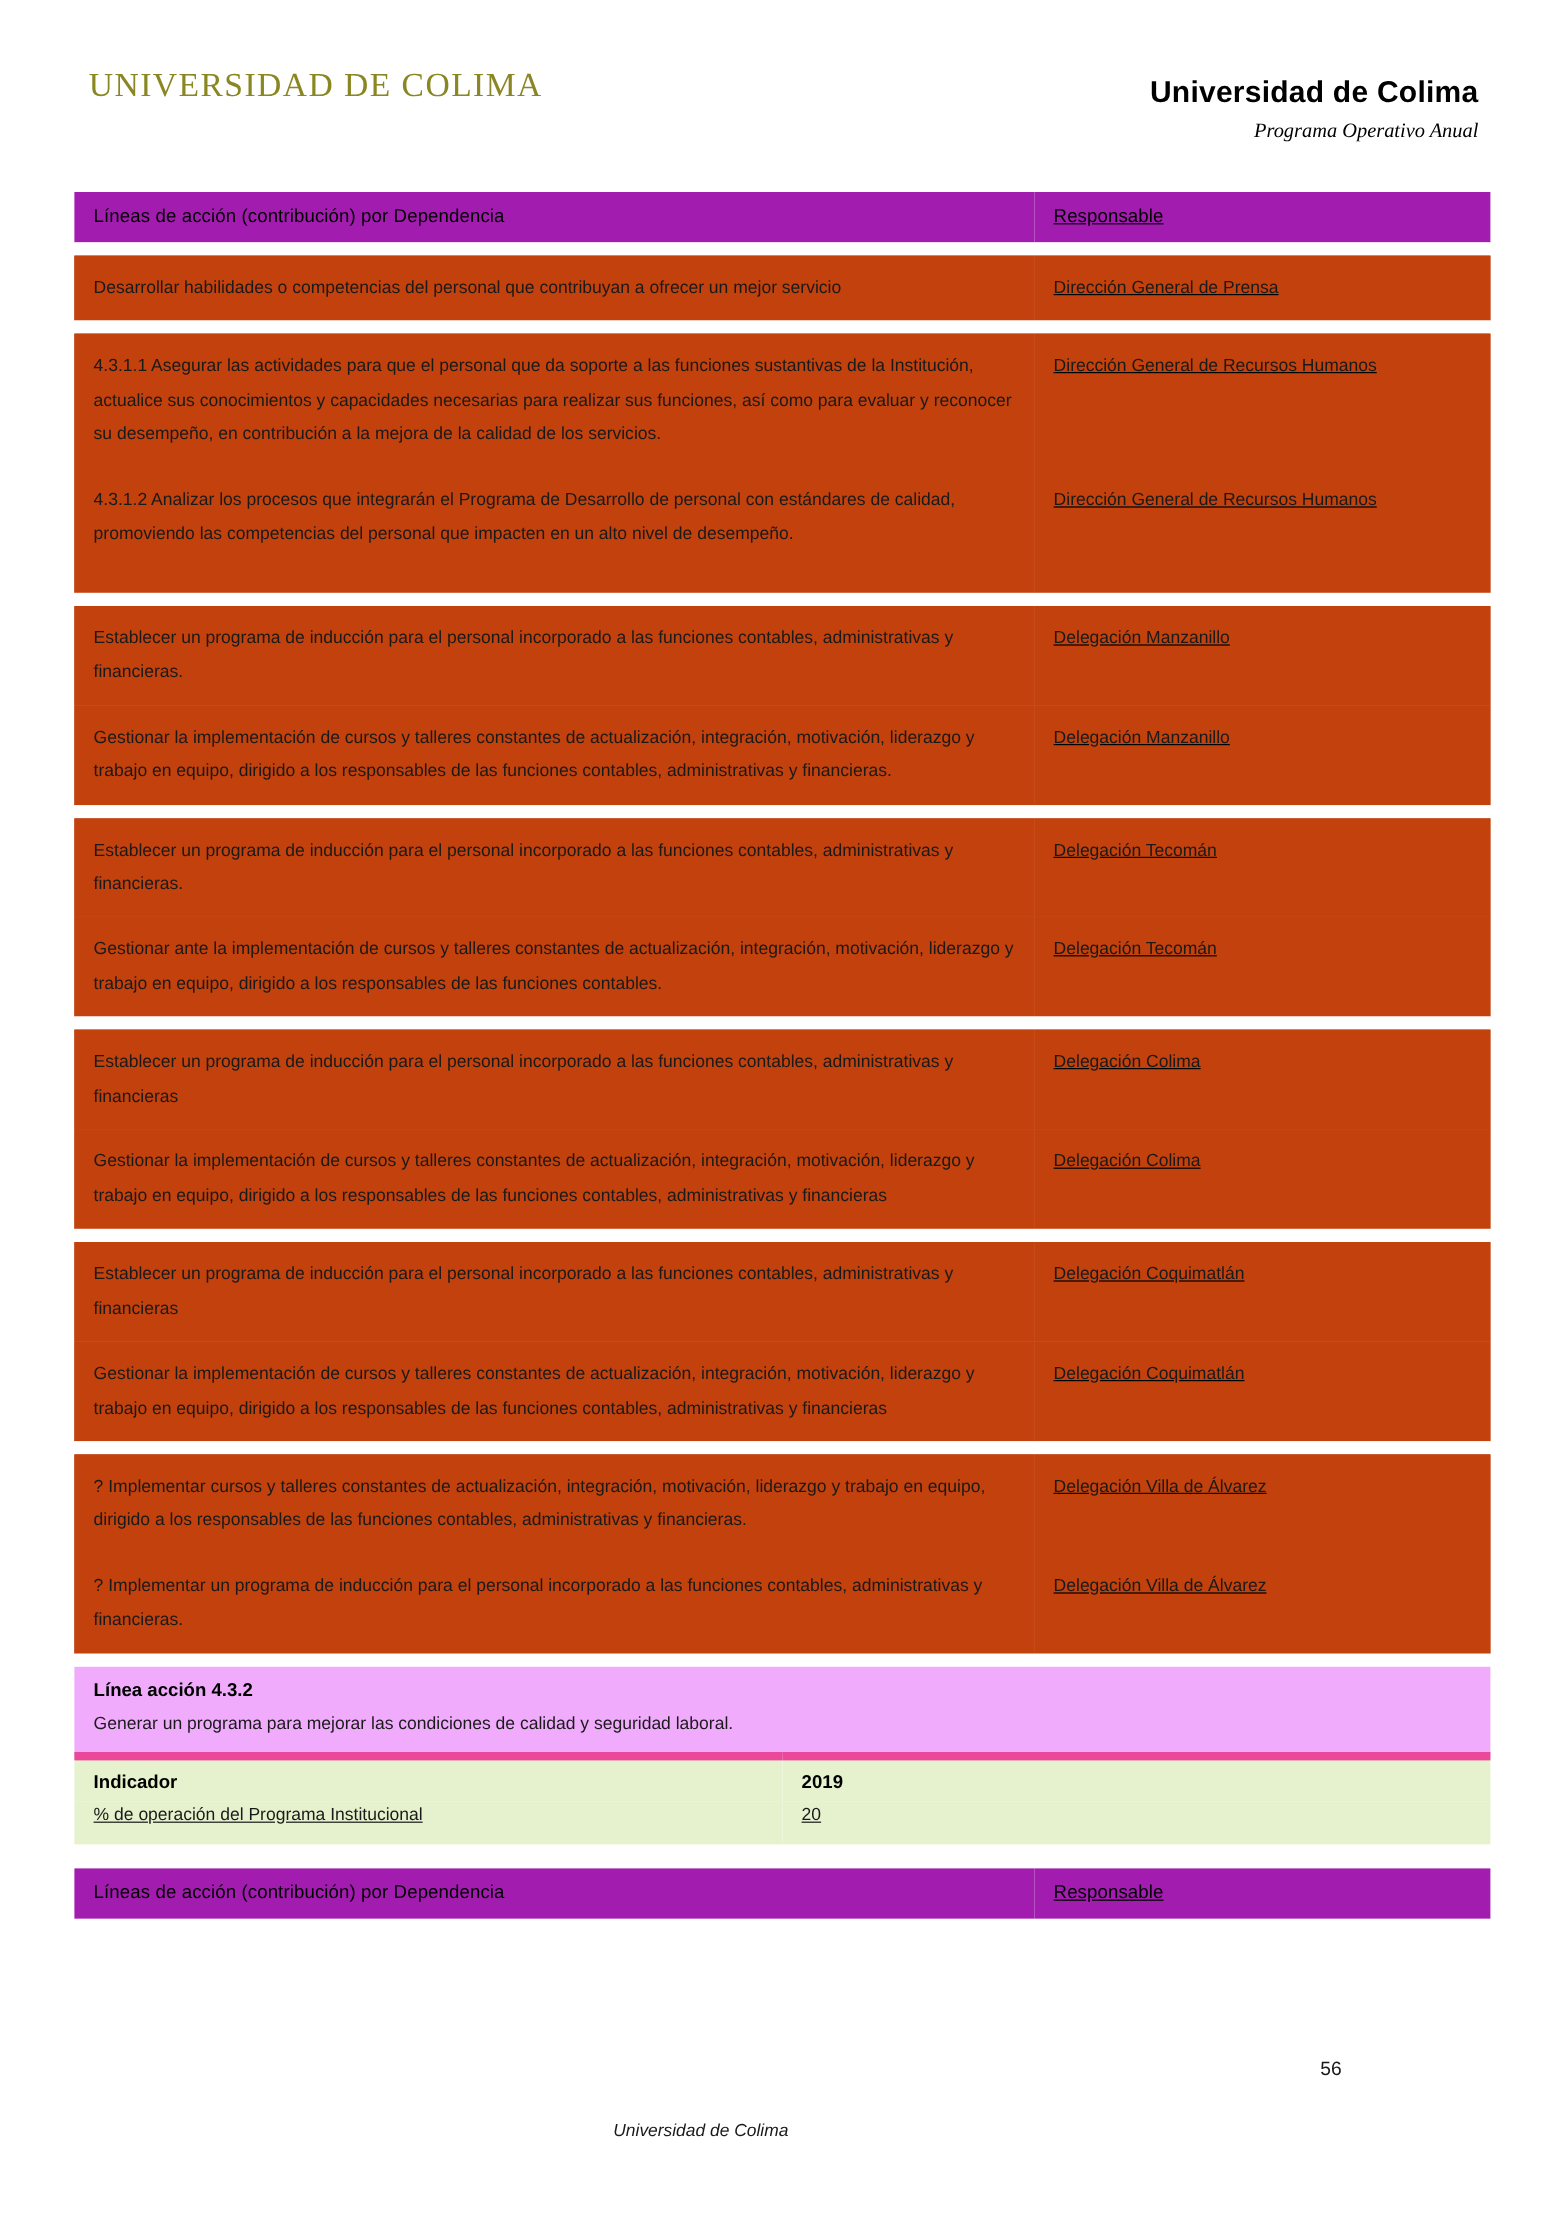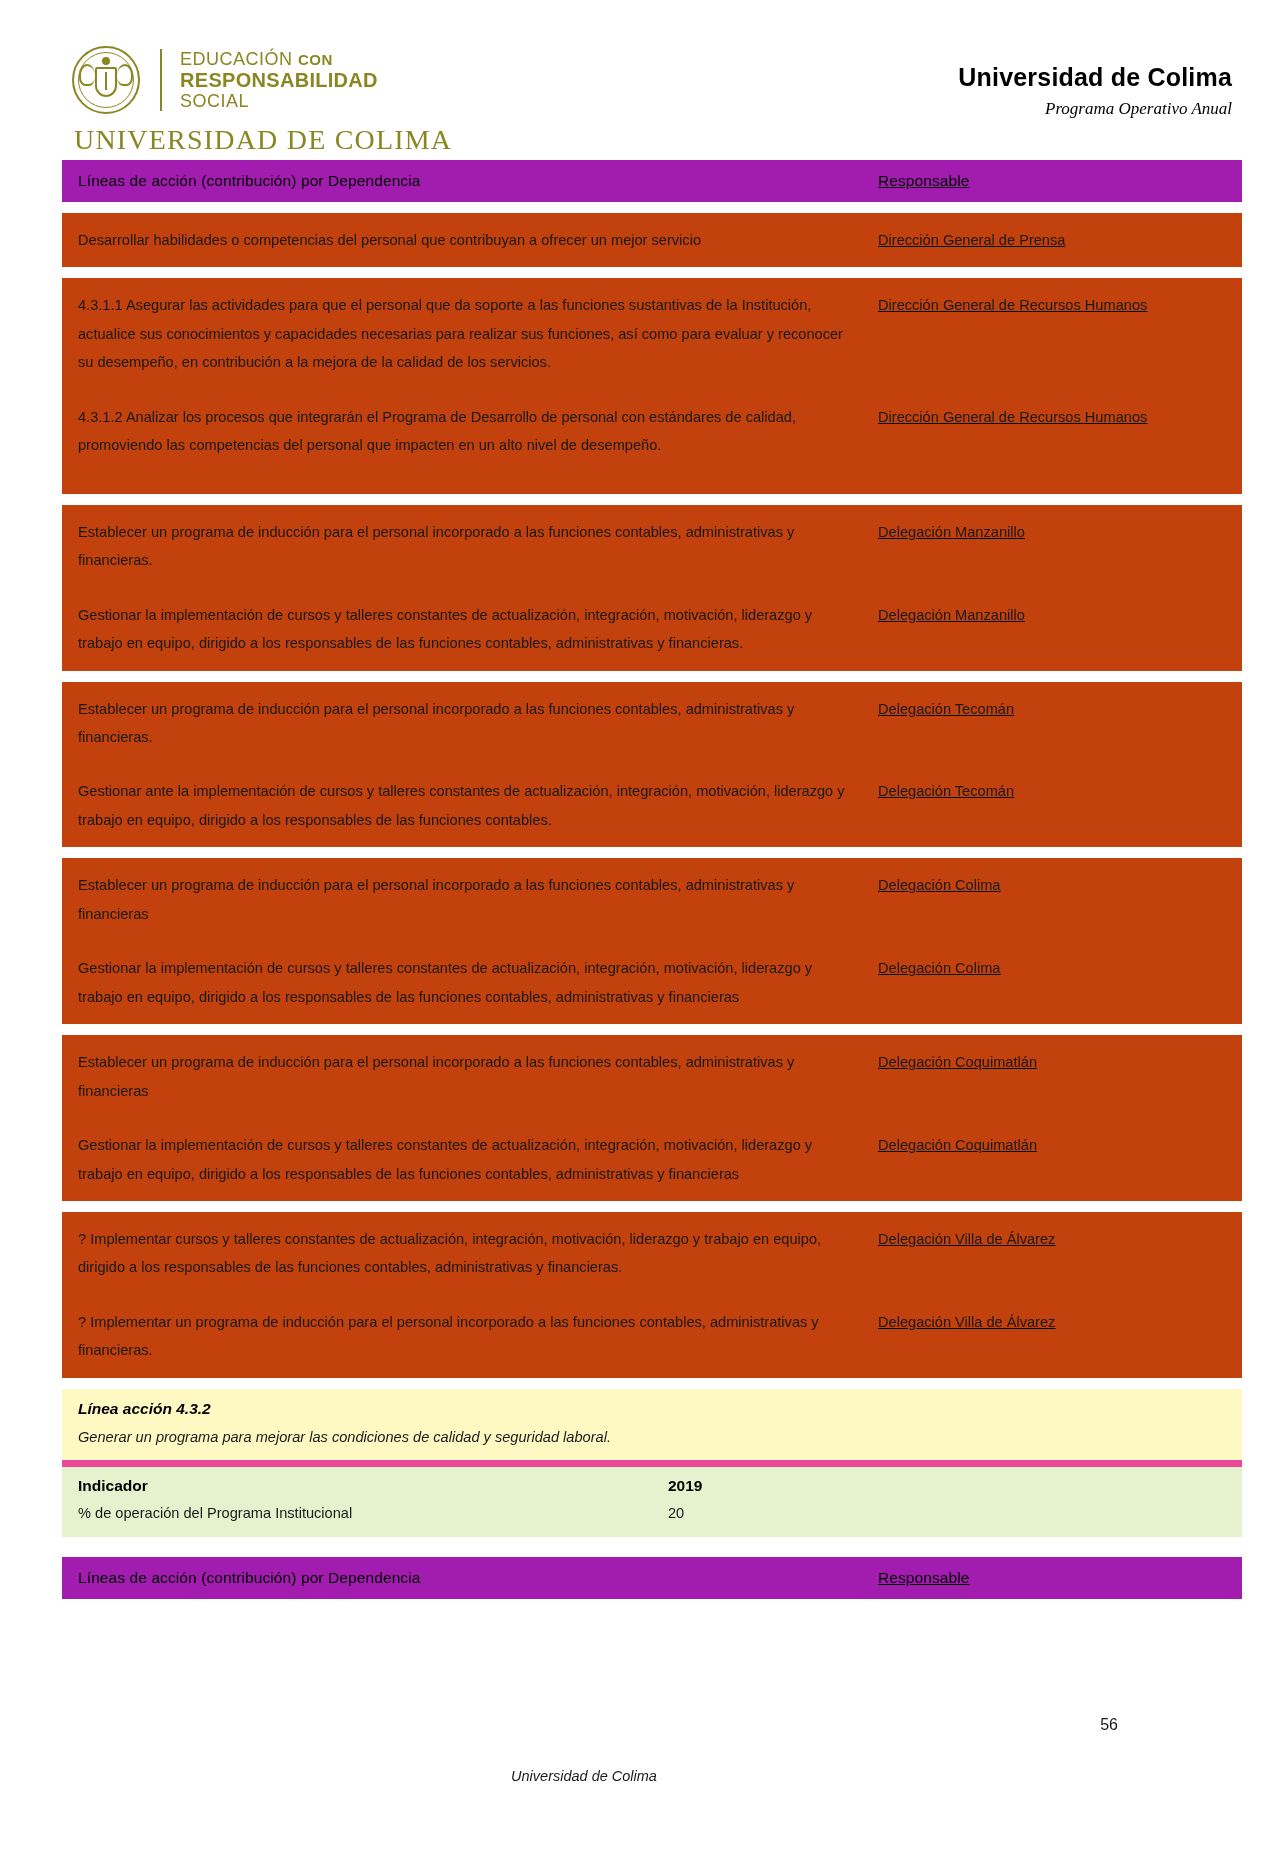--- a/index.html
+++ b/index.html
@@ -195,22 +195,21 @@
     padding-left: 16px;
   }
   .thin-gap td {
     height: 11px;
     background: #ffffff;
   }
   .pad-bottom { padding-bottom: 34px; }
 
   
   .green {
-    background: #fef9c3;
-    font-style: italic;
+    background: #f0abfc;
   }
   .green-title {
     font-size: 15.5px;
     font-weight: bold;
     padding: 11px 16px 4px 16px;
     color: #000;
   }
   .green-desc {
     font-size: 14.6px;
     padding: 2px 16px 10px 16px;
@@ -231,20 +230,21 @@
     font-size: 15.5px;
     font-weight: bold;
     padding: 10px 16px 6px 16px;
     background: #e6f2cd;
   }
   .ind-body td {
     font-size: 14.6px;
     padding: 4px 16px 16px 16px;
     background: #e6f2cd;
     color: #1a1a1a;
+    text-decoration: underline;
   }
   .ind-col-a { width: 800px; }
   .ind-col-b { width: 380px; }
 
   
   .footer {
     position: absolute;
     left: 0;
     bottom: 52px;
     width: 1168px;
@@ -269,34 +269,20 @@
   }
 </style>
 </head>
 <body>
 
 <div class="page">
 
   <div class="header">
 
     <div class="brand">
-      <div class="brand-top">
-        <div class="seal">
-          <div class="seal-wing-l"></div>
-          <div class="seal-wing-r"></div>
-          <div class="seal-head"></div>
-          <div class="seal-shield"></div>
-        </div>
-        <div class="brand-divider"></div>
-        <div class="brand-lines">
-          <div class="bl1"><span>EDUCACIÓN</span> <span class="con">CON</span></div>
-          <div class="bl2">RESPONSABILIDAD</div>
-          <div class="bl3">SOCIAL</div>
-        </div>
-      </div>
       <div class="brand-uni">UNIVERSIDAD DE COLIMA</div>
     </div>
 
     <div class="header-right">
       <div class="doc-title">Universidad de Colima</div>
       <div class="doc-subtitle">Programa Operativo Anual</div>
     </div>
   </div>
 
   <div class="content">

